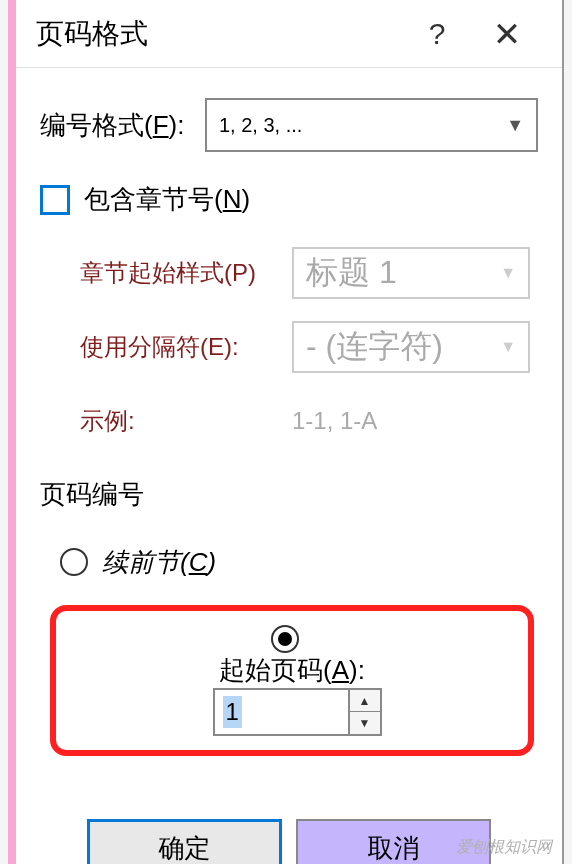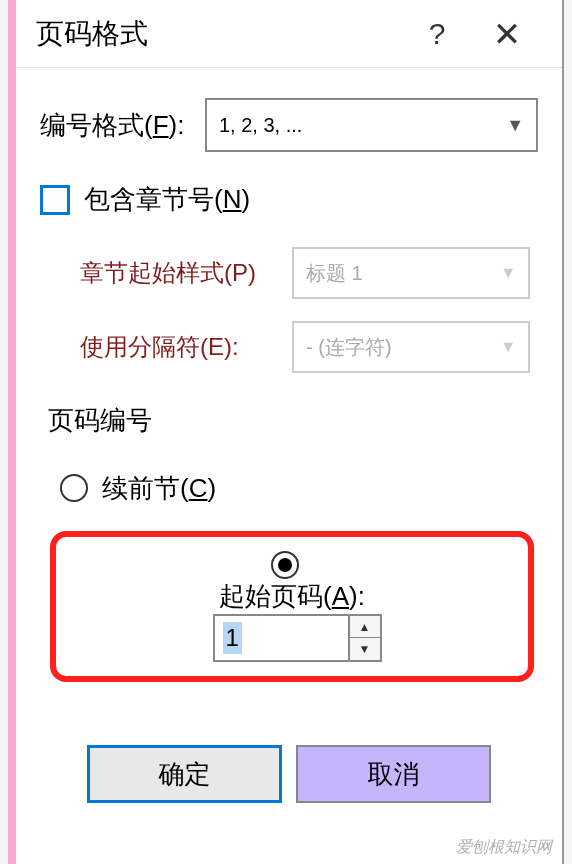--- a/index.html
+++ b/index.html
@@ -120,44 +120,44 @@
       width: 238px;
       height: 52px;
       border: 2px solid #ccc;
       display: flex;
       align-items: center;
       padding: 0 12px;
       background: #fff;
     }
     .disabled-dropdown-text {
       flex: 1;
-      font-size: 20px;
+      font-size: 32px;
       color: #aaa;
     }
     .disabled-arrow {
       font-size: 16px;
       color: #ccc;
     }
     .example-text {
       font-size: 24px;
       color: #aaa;
     }
     .section-title {
       font-size: 26px;
       color: #000;
       margin-top: 30px;
       margin-bottom: 25px;
-      margin-left: 8px;
     }
     .radio-row {
       display: flex;
       align-items: center;
       padding-left: 20px;
       margin-bottom: 18px;
       min-height: 50px;
+      font-style: italic;
     }
     .radio {
       width: 28px;
       height: 28px;
       border: 2px solid #333;
       border-radius: 50%;
       margin-right: 14px;
       display: flex;
       align-items: center;
       justify-content: center;
@@ -315,20 +315,24 @@
       </div>
 
       <div class="indent-row">
         <div class="indent-label">使用分隔符(E):</div>
         <div class="disabled-dropdown">
           <div class="disabled-dropdown-text">-   (连字符)</div>
           <div class="disabled-arrow">▼</div>
         </div>
       </div>
 
+      <div class="indent-row">
+        <div class="indent-label">示例:</div>
+        <div class="example-text">1-1, 1-A</div>
+      </div>
 
     </div>
 
     <div class="section-title">页码编号</div>
 
     <div class="radio-row">
       <div class="radio"></div>
       <div class="radio-label">
         <span>续前节(</span><span class="underline">C</span><span>)</span>
       </div>

